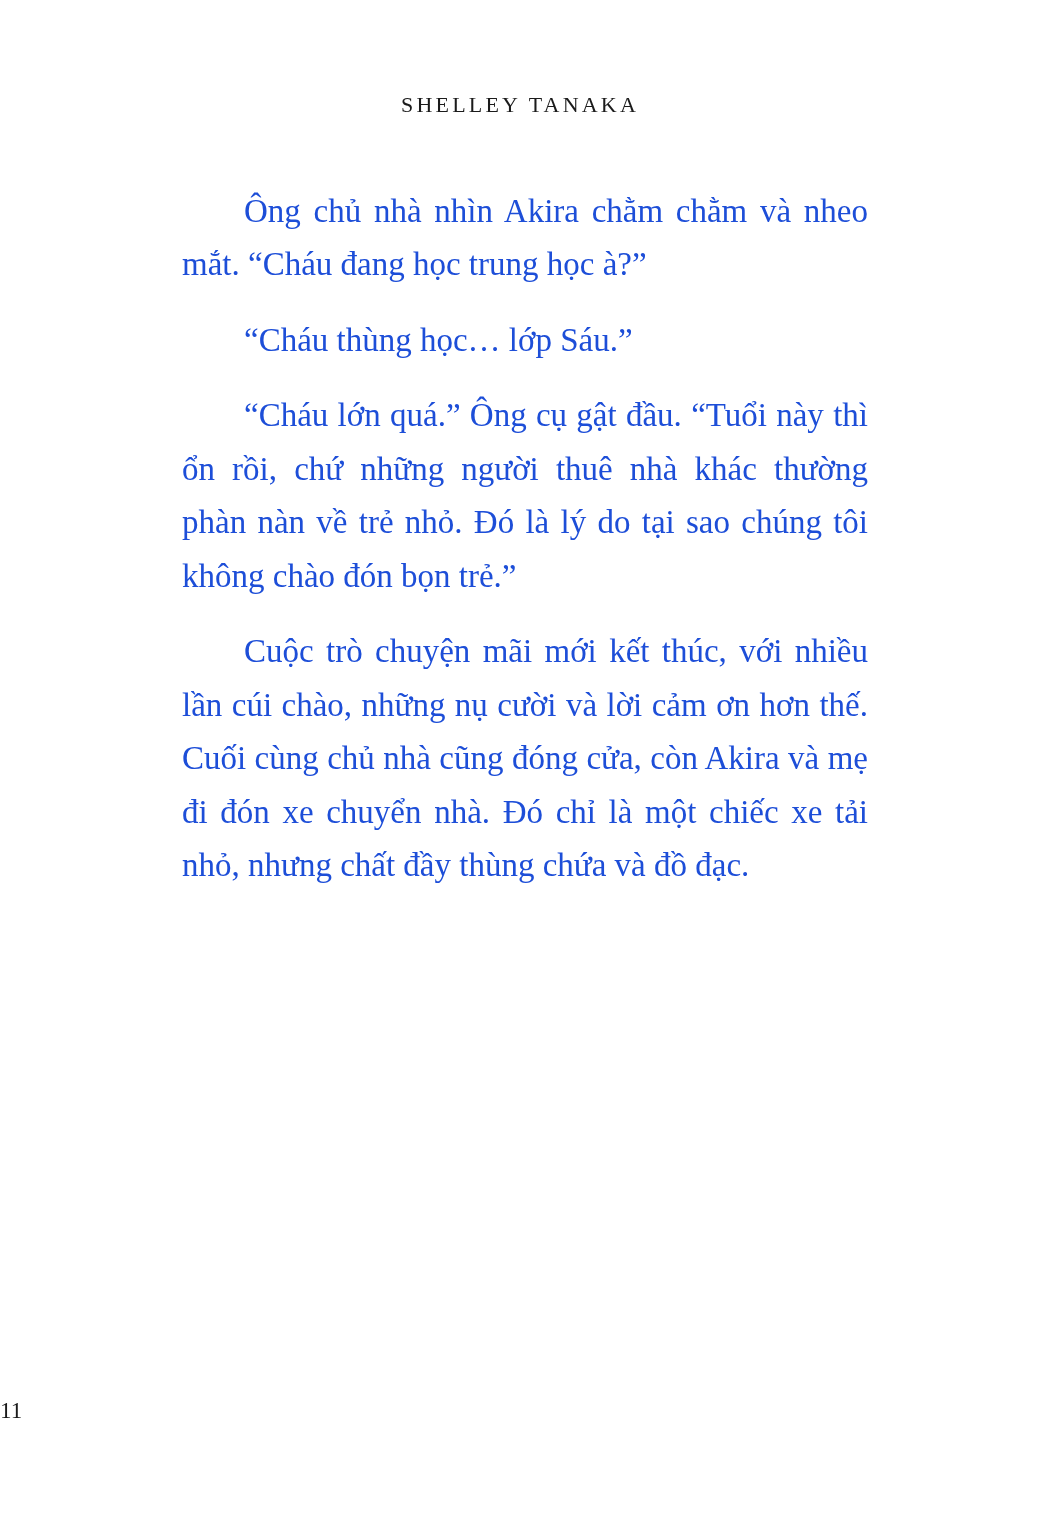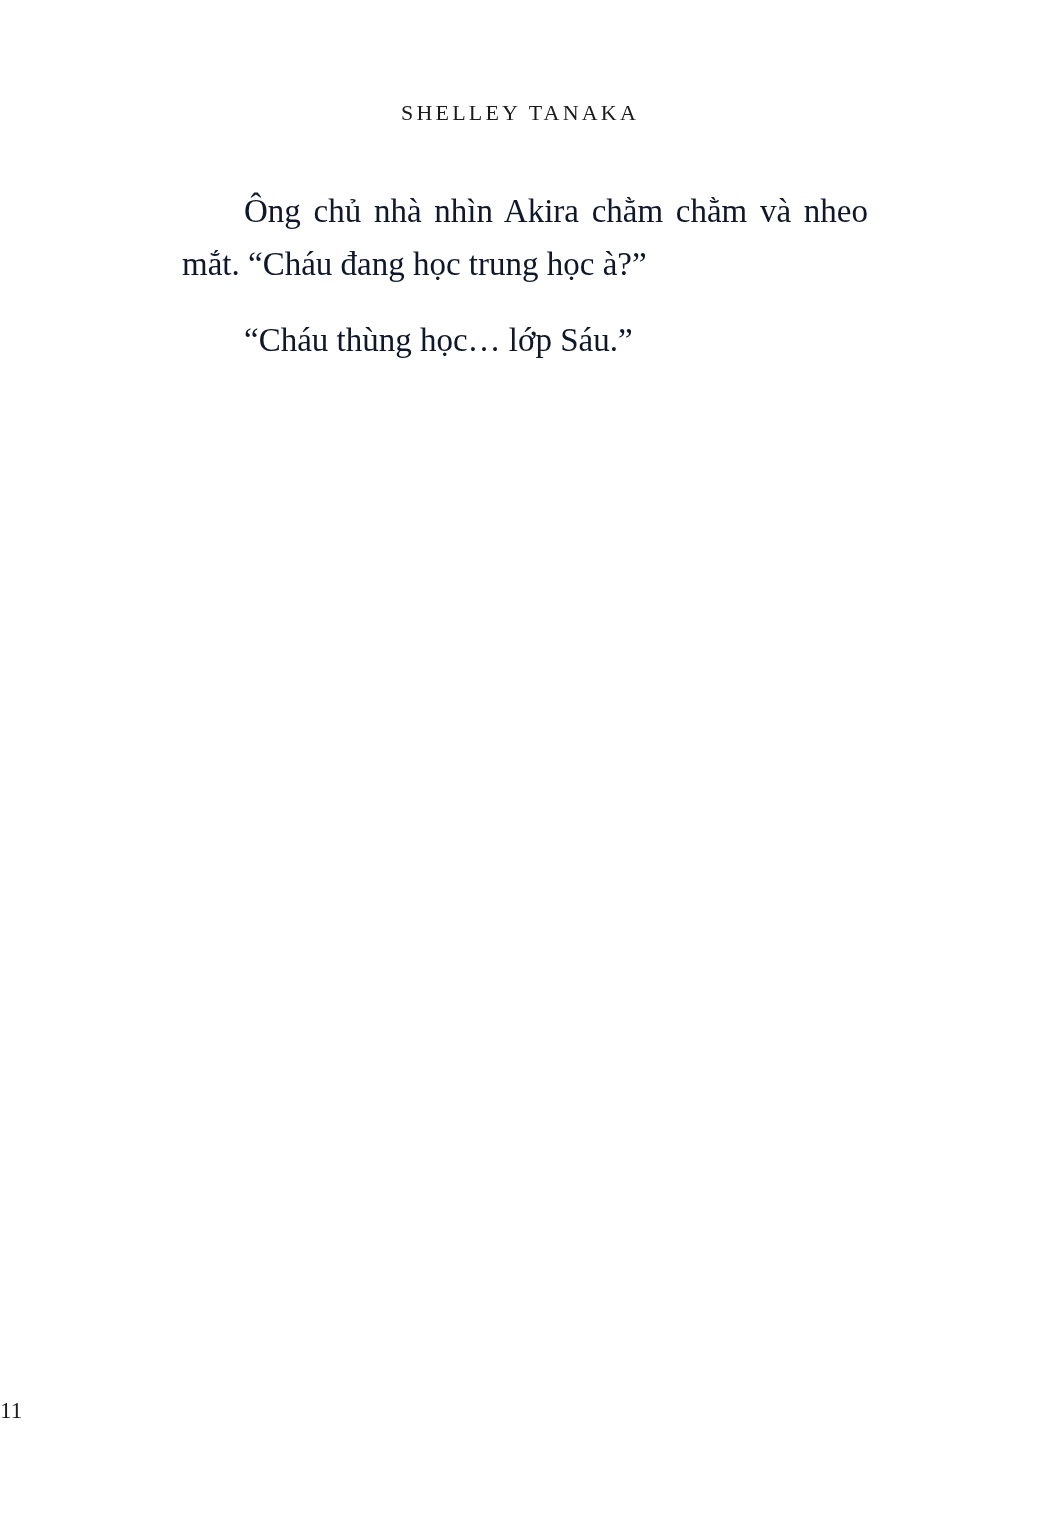--- a/index.html
+++ b/index.html
@@ -15,21 +15,21 @@
     color: #1b1b1b;
     overflow: hidden;
   }
   .page {
     position: absolute;
     inset: 0;
     padding: 0;
   }
   .running-head {
     position: absolute;
-    top: 100px;
+    top: 92px;
     left: 0;
     right: 0;
     text-align: center;
     font-family: "Liberation Serif", serif;
     font-size: 22px;
     letter-spacing: 3.2px;
     color: #1b1b1b;
     font-weight: 400;
   }
   .body-text {
@@ -37,21 +37,21 @@
     top: 185px;
     left: 182px;
     width: 690px;
   }
   .body-text p {
     margin: 0 4px 22px 0;
     font-size: 33px;
     line-height: 1.62;
     text-align: justify;
     text-indent: 62px;
-    color: #0f172a;
+    color: #1d4ed8;
     hyphens: none;
   }
   .body-text p:last-child {
     margin-bottom: 0;
   }
   .folio {
     position: absolute;
     left: 0;
     right: 0;
     top: 1398px;
@@ -63,17 +63,19 @@
 </head>
 <body>
 
 <div class="page">
 
   <div class="running-head">SHELLEY TANAKA</div>
 
   <div class="body-text">
     <p>Ông chủ nhà nhìn Akira chằm chằm và nheo mắt. “Cháu đang học trung học à?”</p>
     <p>“Cháu thùng học… lớp Sáu.”</p>
+    <p>“Cháu lớn quá.” Ông cụ gật đầu. “Tuổi này thì ổn rồi, chứ những người thuê nhà khác thường phàn nàn về trẻ nhỏ. Đó là lý do tại sao chúng tôi không chào đón bọn trẻ.”</p>
+    <p>Cuộc trò chuyện mãi mới kết thúc, với nhiều lần cúi chào, những nụ cười và lời cảm ơn hơn thế. Cuối cùng chủ nhà cũng đóng cửa, còn Akira và mẹ đi đón xe chuyển nhà. Đó chỉ là một chiếc xe tải nhỏ, nhưng chất đầy thùng chứa và đồ đạc.</p>
   </div>
 
   <div class="folio">11</div>
 
 </div>
 
 </body></html>

